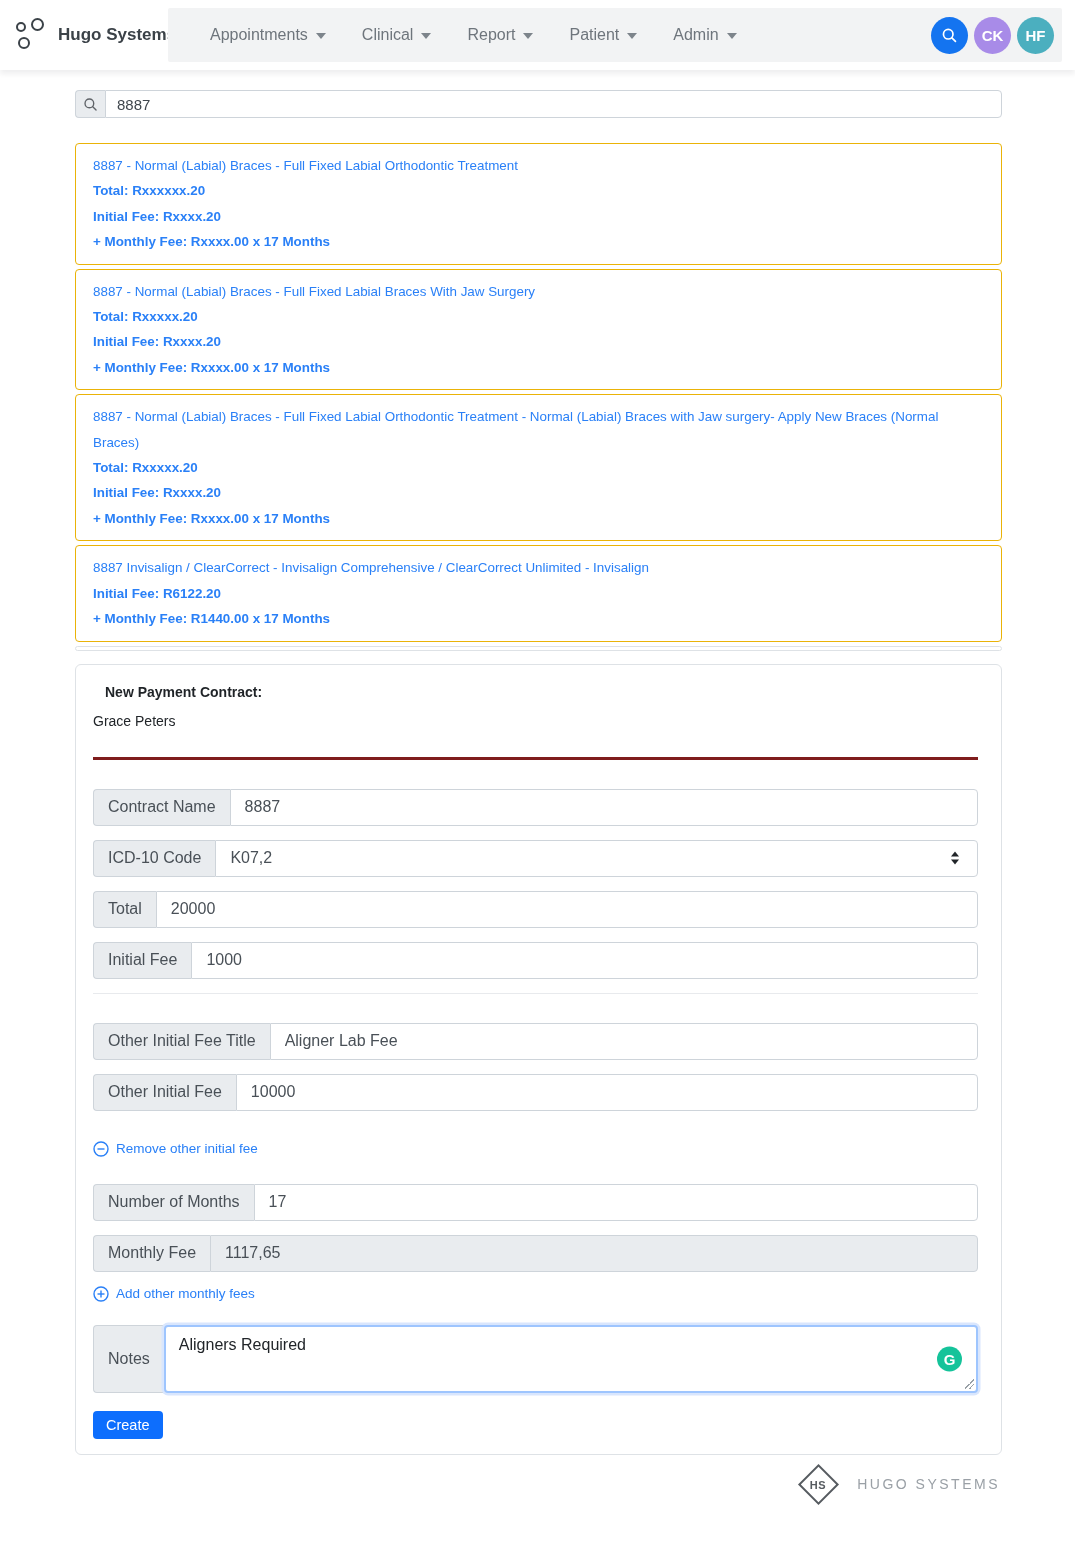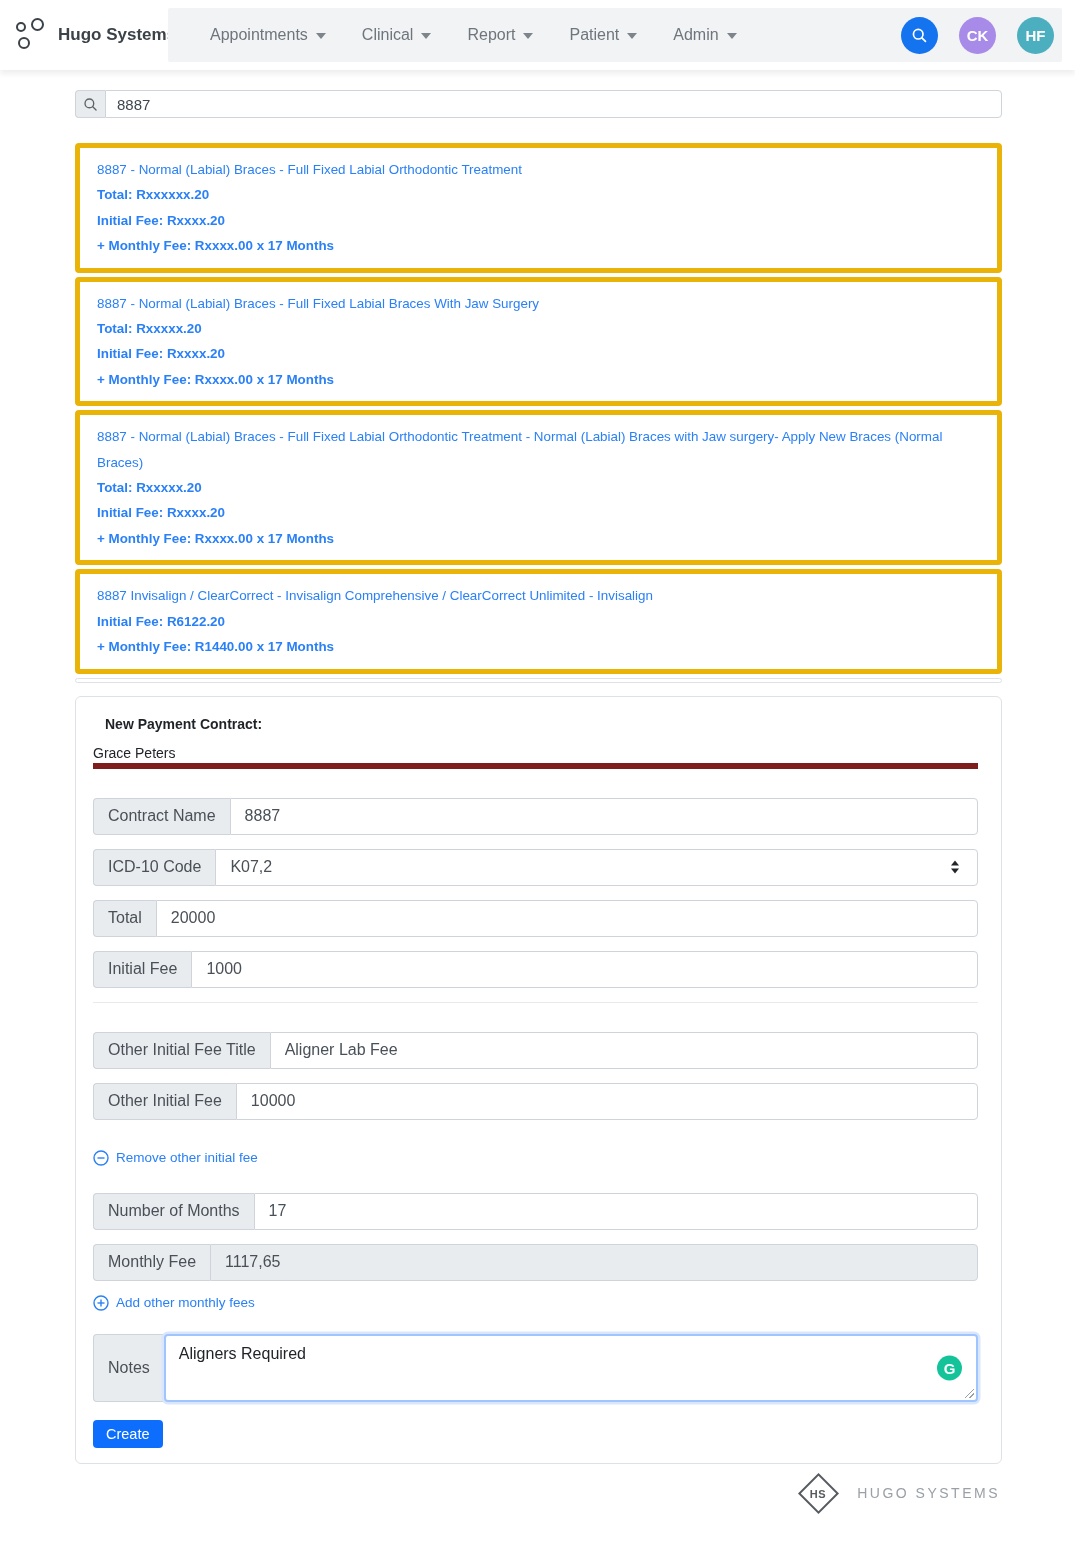--- a/index.html
+++ b/index.html
@@ -15,47 +15,47 @@
   .logo .c1 { width:10px; height:10px; left:0; top:4px; }
   .logo .c2 { width:13px; height:13px; left:15px; top:0; }
   .logo .c3 { width:12px; height:12px; left:2px; top:19px; }
   .brand-text { font-size:17px; font-weight:bold; color:#3b4248; white-space:nowrap; }
   .nav-backdrop { flex:1; height:54px; margin-right:13px; background:#f2f3f4; border-radius:2px;
                   display:flex; align-items:center; padding:0 8px 0 42px; }
   .nav-links { display:flex; align-items:center; gap:36px; }
   .nav-item { display:flex; align-items:center; gap:8px; color:#6e757c; font-size:16px; cursor:pointer; }
   .caret { width:0; height:0; border-left:5px solid transparent; border-right:5px solid transparent;
            border-top:6px solid #7d848b; margin-top:2px; }
-  .header-right { margin-left:auto; display:flex; align-items:center; gap:21px; }
+  .header-right { margin-left:auto; display:flex; align-items:center; gap:6px; }
   .circle-btn { width:37px; height:37px; border-radius:50%; display:flex; align-items:center;
                 justify-content:center; color:#fff; font-size:15px; font-weight:bold; cursor:pointer; }
   .search-circle { background:#1474f0; }
 
   
   .main { width:927px; margin:0 auto 0 75px; }
 
   
   .search-group { display:flex; height:28px; margin-top:20px; }
   .search-prefix { width:30px; background:#e9ecef; border:1px solid #ced4da; border-right:0;
                    border-radius:4px 0 0 4px; display:flex; align-items:center; justify-content:center; }
   .search-input { flex:1; border:1px solid #ced4da; border-radius:0 4px 4px 0; padding:0 11px;
                   font-size:15px; color:#3f464d; outline:none; font-family:inherit; }
 
   
   .results { margin-top:25px; }
-  .result-card { border:5px solid #eab308; border-radius:4px; padding:9px 17px; margin-bottom:4px;
+  .result-card { border:1px solid #eab308; border-radius:4px; padding:9px 17px; margin-bottom:4px;
                  font-size:13.4px; line-height:25.4px; color:#2a80f7; }
   .result-title { font-weight:normal; cursor:pointer; }
   .result-line { font-weight:bold; }
   .result-empty { border:1px solid #dee2e6; border-radius:4px; height:5px; margin-bottom:4px; }
 
   
   .panel { margin-top:13px; border:1px solid #dee2e6; border-radius:6px; padding:19px 23px 15px 17px; }
   .panel-title { font-size:14px; font-weight:bold; color:#1f2327; margin-bottom:13px;padding-left:12px; }
-  .patient-name { font-size:14px; color:#212529; padding-bottom:2px; border-bottom:6px solid #7f1d1d;
+  .patient-name { font-size:14px; color:#212529; padding-bottom:28px; border-bottom:3px solid #7f1d1d;
                   margin-bottom:29px; }
 
   .igroup { display:flex; height:37px; margin-bottom:14px; }
   .igroup-label { background:#e9ecef; border:1px solid #ced4da; border-right:0; border-radius:4px 0 0 4px;
                   display:flex; align-items:center; padding:0 14px; font-size:16px; color:#495057;
                   white-space:nowrap; }
   .igroup-field { flex:1; border:1px solid #ced4da; border-radius:0 4px 4px 0; padding:0 14px;
                   font-size:16px; color:#495057; background:#fff; outline:none; font-family:inherit;
                   width:100%; }
   .select-wrap { flex:1; position:relative; display:flex; }

